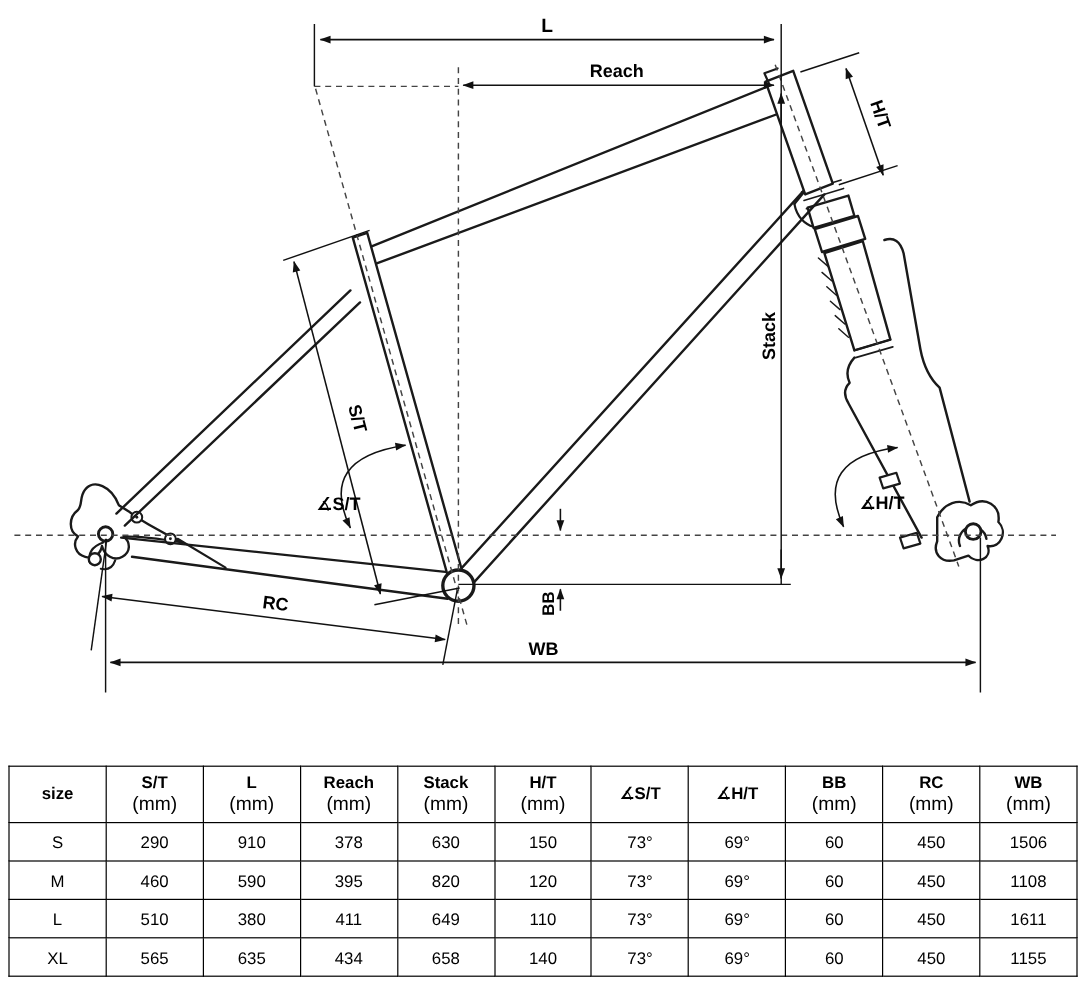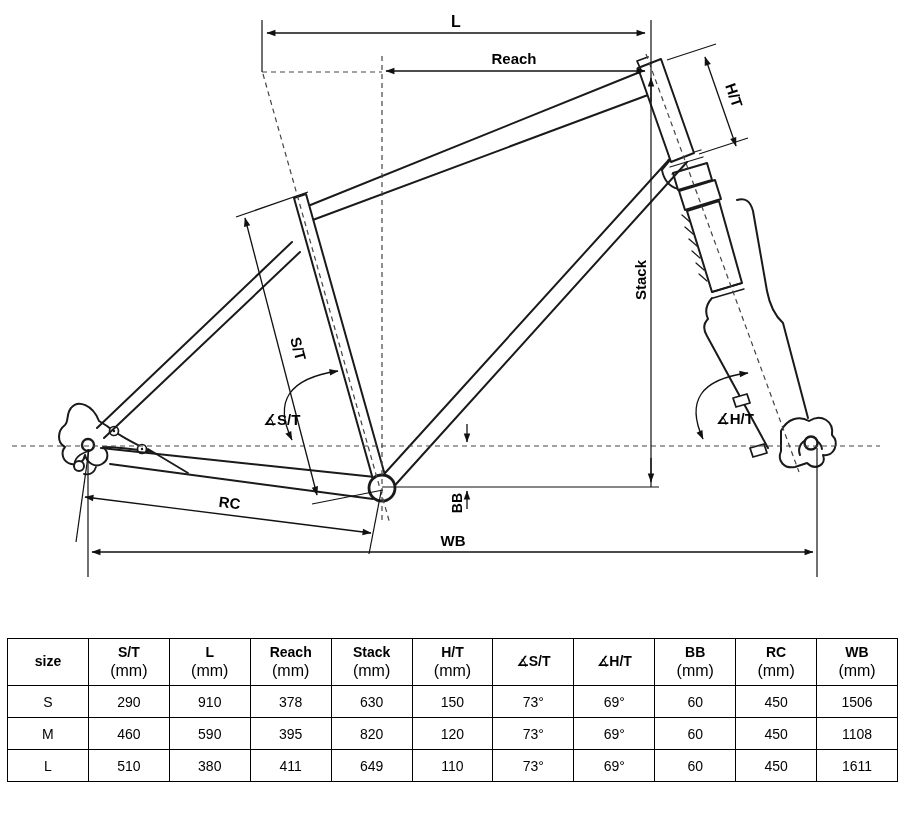--- a/index.html
+++ b/index.html
@@ -227,15 +227,28 @@
         <td>380</td>
         <td>411</td>
         <td>649</td>
         <td>110</td>
         <td>73°</td>
         <td>69°</td>
         <td>60</td>
         <td>450</td>
         <td>1611</td>
       </tr>
+      <tr>
+        <td>XL</td>
+        <td>565</td>
+        <td>635</td>
+        <td>434</td>
+        <td>658</td>
+        <td>140</td>
+        <td>73°</td>
+        <td>69°</td>
+        <td>60</td>
+        <td>450</td>
+        <td>1155</td>
+      </tr>
     </tbody>
   </table>
 </div>
 
 </body></html>

